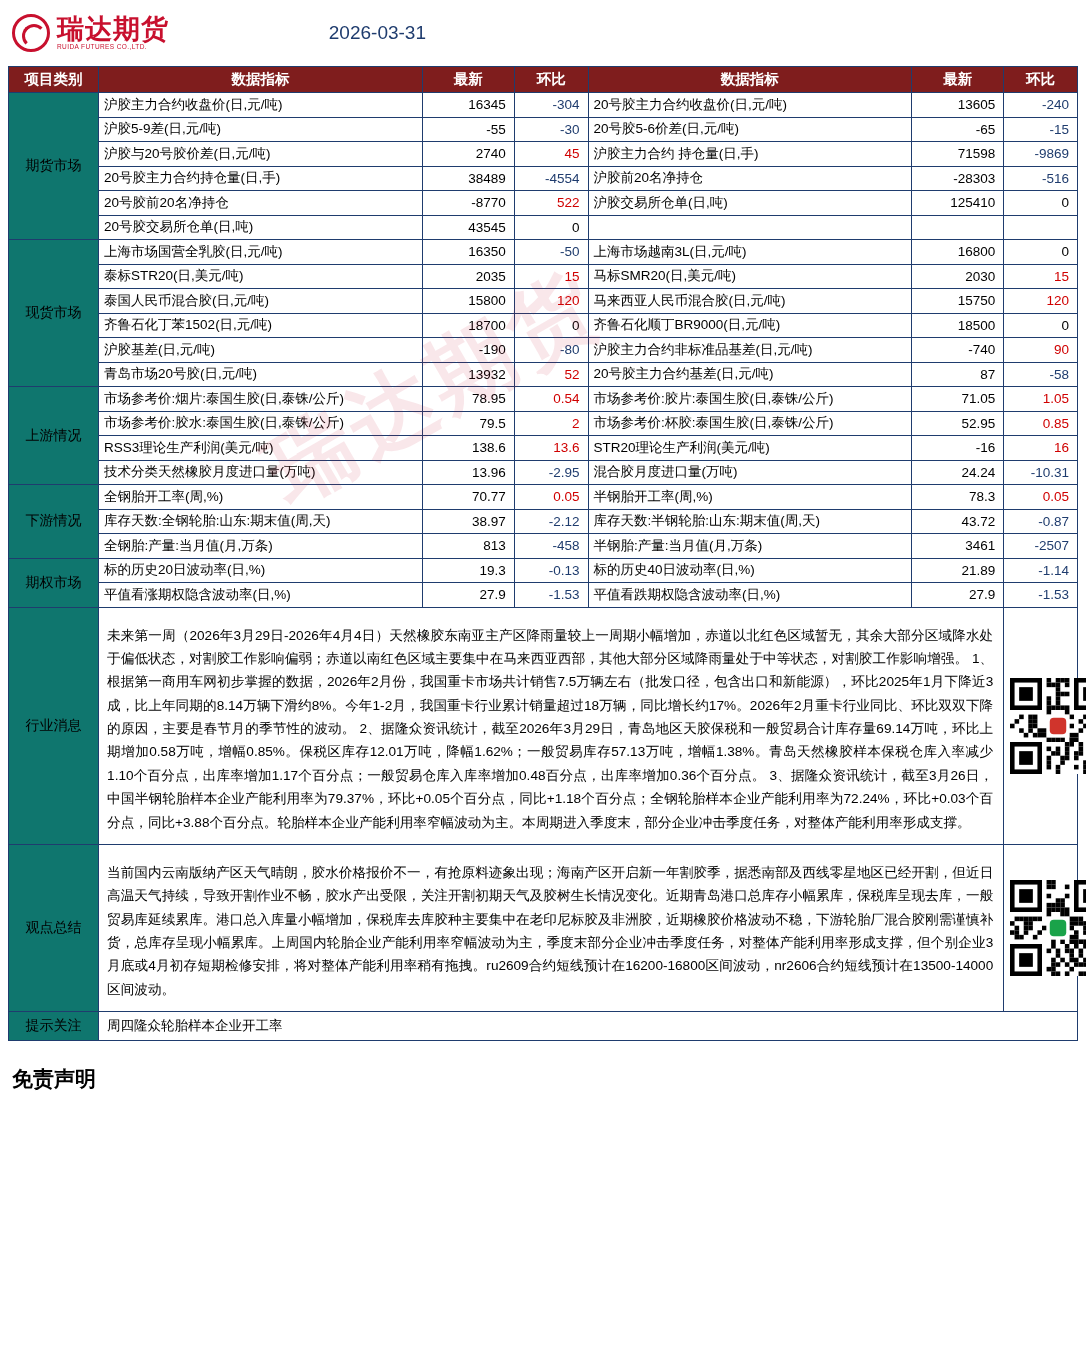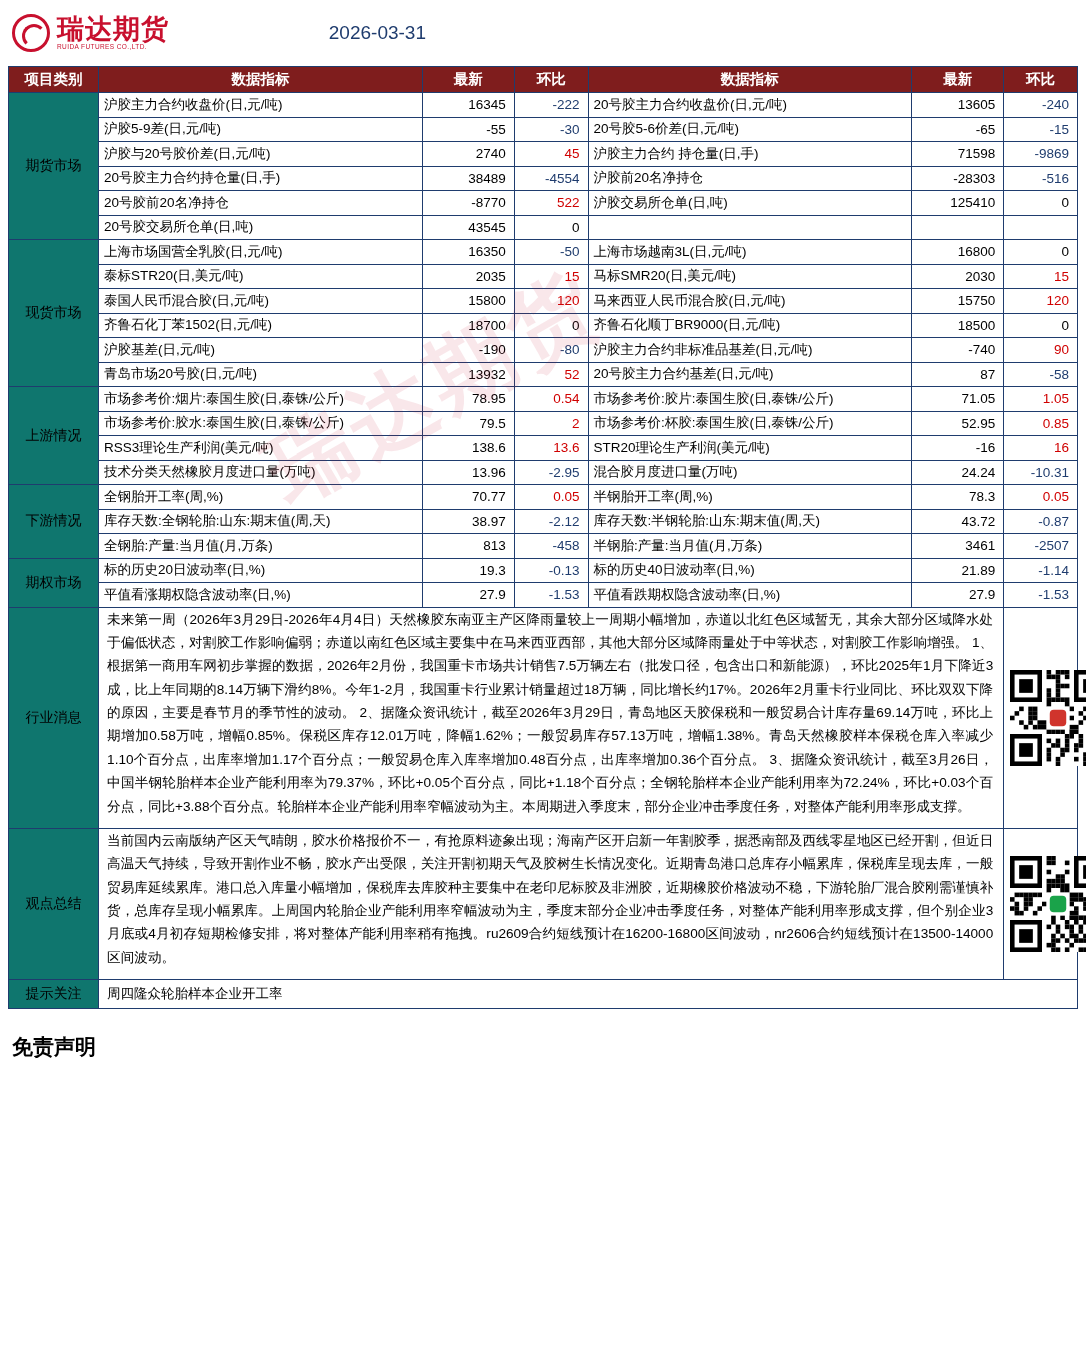--- a/index.html
+++ b/index.html
@@ -58,21 +58,21 @@
     background: #0f766e;
   }
   td.ind { padding-left: 5px; font-size: 13.5px; height: 24.5px; white-space: nowrap; overflow: hidden; }
   td.val { text-align: right; padding-right: 8px; font-size: 13.5px; }
   td.chg { text-align: right; padding-right: 8px; font-size: 13.5px; }
   .up { color: #d00000; }
   .down { color: #1f3c6e; }
   .flat { color: #000; }
 
   
-  td.textcell { padding: 0 10px 10px 8px; vertical-align: top; }
+  td.textcell { padding: 16px 10px 10px 8px; vertical-align: top; }
   .para {
     font-size: 13.6px; line-height: 1.72; text-align: justify;
     text-justify: inter-ideograph; color: #000;
   }
   td.qrcell { width: 140px; text-align: center; vertical-align: middle; padding: 6px; }
   .qr-wrap { display: flex; flex-direction: row; align-items: center; gap: 6px; }
   .qr { width: 96px; height: 96px; position: relative; }
   .qr-cap { font-size: 11.5px; color: #000; }
 
   td.tips { padding: 5px 8px; font-size: 13.5px; }
@@ -137,21 +137,21 @@
         <th>数据指标</th>
         <th>最新</th>
         <th>环比</th>
       </tr>
     </thead>
     <tbody id="table-body">
         <tr>
           <td class="cat" rowspan="6">期货市场</td>
           <td class="ind">沪胶主力合约收盘价(日,元/吨)</td>
           <td class="val">16345</td>
-          <td class="chg down">-222</td>
+          <td class="chg down">-304</td>
           <td class="ind">20号胶主力合约收盘价(日,元/吨)</td>
           <td class="val">13605</td>
           <td class="chg down">-240</td>
         </tr>
         <tr>
           <td class="ind">沪胶5-9差(日,元/吨)</td>
           <td class="val">-55</td>
           <td class="chg down">-30</td>
           <td class="ind">20号胶5-6价差(日,元/吨)</td>
           <td class="val">-65</td>

